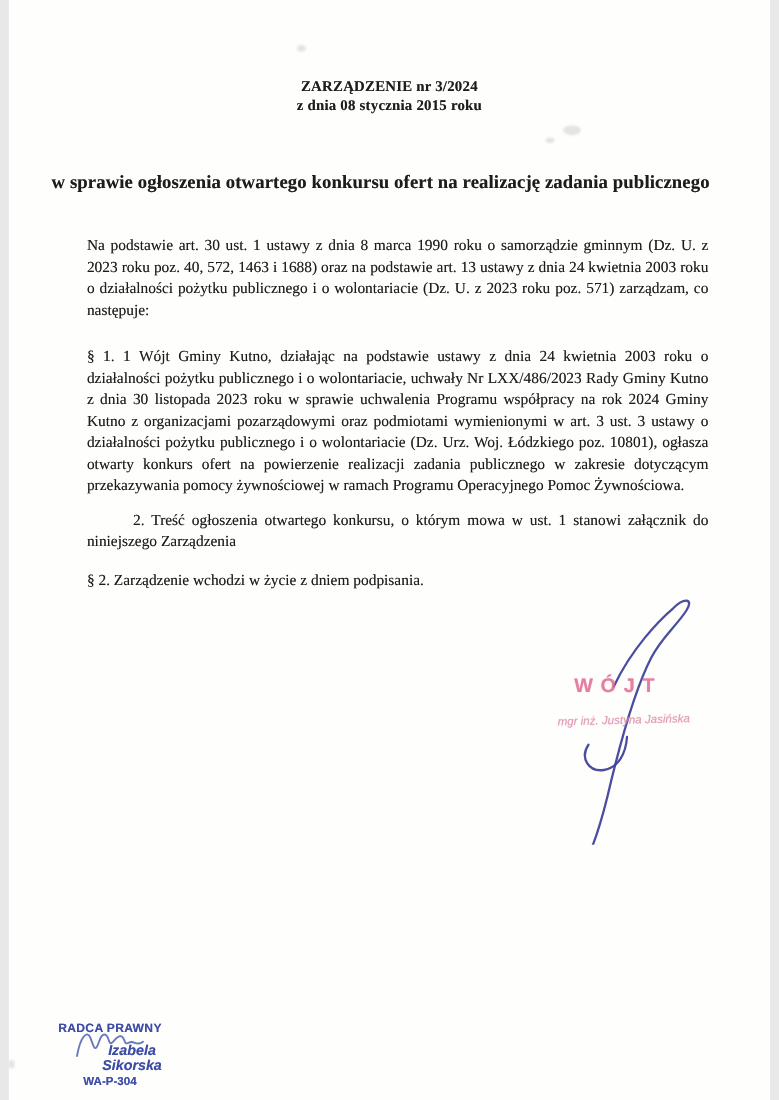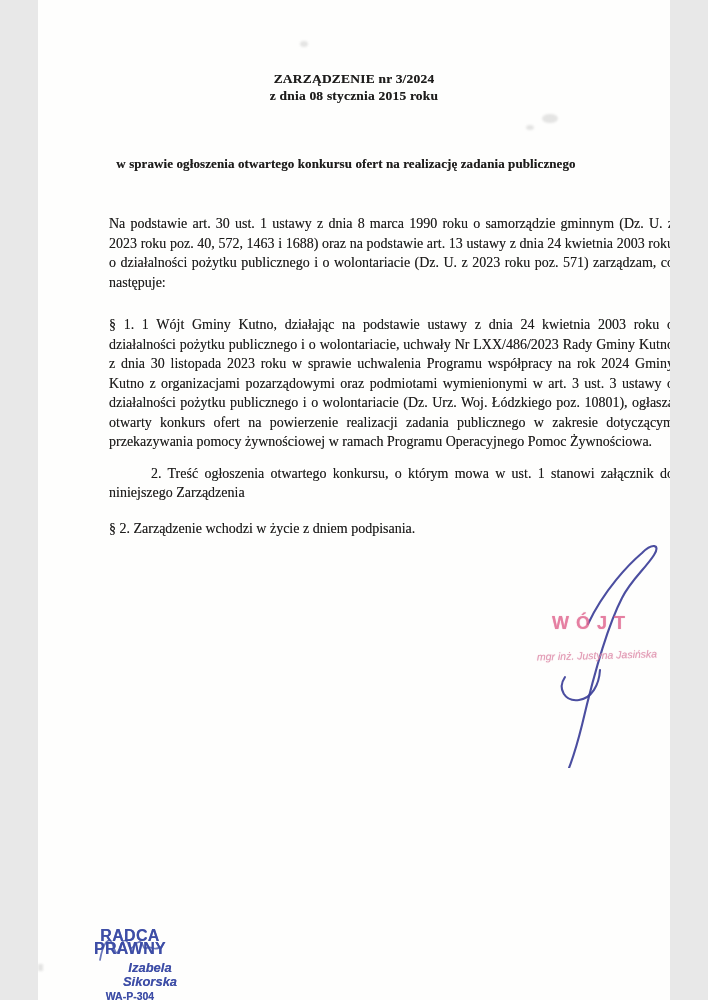--- a/index.html
+++ b/index.html
@@ -2,21 +2,21 @@
 <html lang="pl" style="--ink-blue: #3c3f98; --stamp-pink: #e0648e; --stamp-pink-light: #dd8aa8; --stamp-blue: #3d4da6;"><head>
 <meta charset="utf-8">
 <title>ZARZĄDZENIE nr 3/2024</title>
 <style>
   html, body {
     margin: 0; padding: 0;
     background: #e8e8e8;
   }
   .page {
     position: relative;
-    width: 632px; height: 1000px;
+    width: 692px; height: 1000px;
     margin: 0 auto;
     background: #fefefd;
     overflow: hidden;
     font-family: "Liberation Serif", "DejaVu Serif", serif;
     color: #1e1d1c;
   }
   
   .doc-text { text-shadow: 0 0 0.45px rgba(30,30,30,0.55); }
 
   .title-block {
@@ -24,21 +24,21 @@
     text-align: center;
     font-weight: bold;
     font-size: 13.5px;
     line-height: 17px;
     letter-spacing: 0.2px;
   }
   .subject {
     position: absolute; top: 156px; left: 0; right: 16px;
     text-align: center;
     font-weight: bold;
-    font-size: 13px;
+    font-size: 17px;
     letter-spacing: 0.1px;
   }
   .body-text {
     position: absolute; top: 202px; left: 59px; width: 589px;
     font-size: 14px;
     line-height: 19.5px;
     text-align: justify;
   }
   .body-text p { margin: 12px; }
   .p-legal  { margin-bottom: 23px !important; }
@@ -75,21 +75,21 @@
   }
 
   
   .legal-stamp {
     position: absolute; left: 34px; top: 929px; width: 116px;
     text-align: center;
     font-family: "Liberation Sans", "DejaVu Sans", sans-serif;
     color: var(--stamp-blue, #3d4da6);
     text-shadow: 0 0 0.6px rgba(61,77,166,0.65);
   }
-  .legal-stamp .role    { font-weight: bold; font-size: 16px; letter-spacing: 0.3px; line-height: 13px; }
+  .legal-stamp .role    { font-weight: bold; font-size: 11px; letter-spacing: 0.3px; line-height: 13px; }
   .legal-stamp .name    { font-weight: bold; font-style: italic; font-size: 13px; line-height: 14px; margin-top: 6px; margin-left: 40px; }
   .legal-stamp .license { font-weight: bold; font-size: 10.5px; line-height: 12px; margin-top: 1px; }
   .legal-scribble {
     position: absolute; left: 58px; top: 933px;
     width: 72px; height: 30px;
     color: var(--stamp-blue, #3d4da6);
     opacity: 0.9;
   }
 
   

